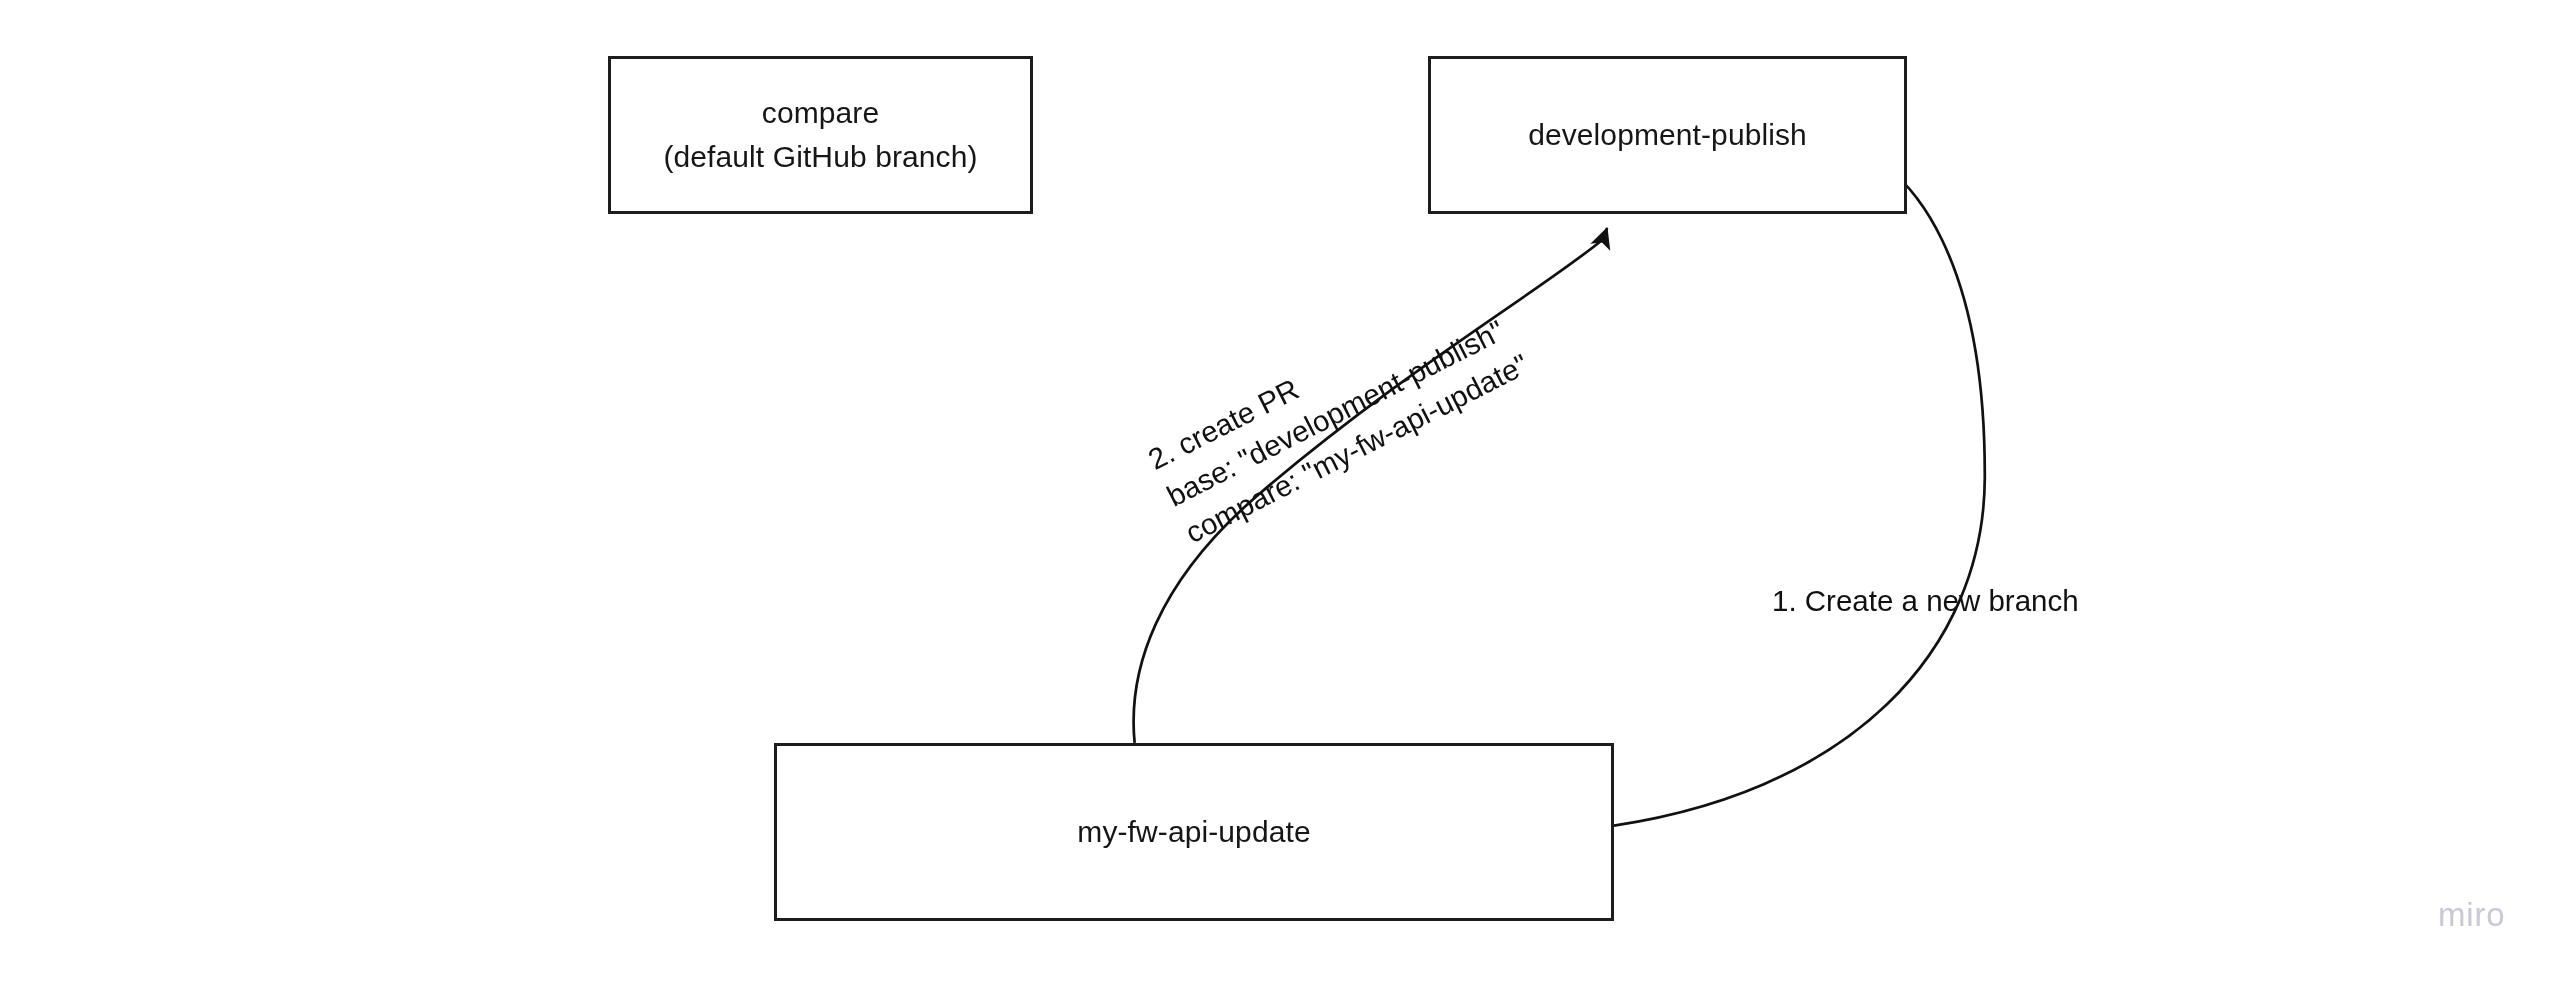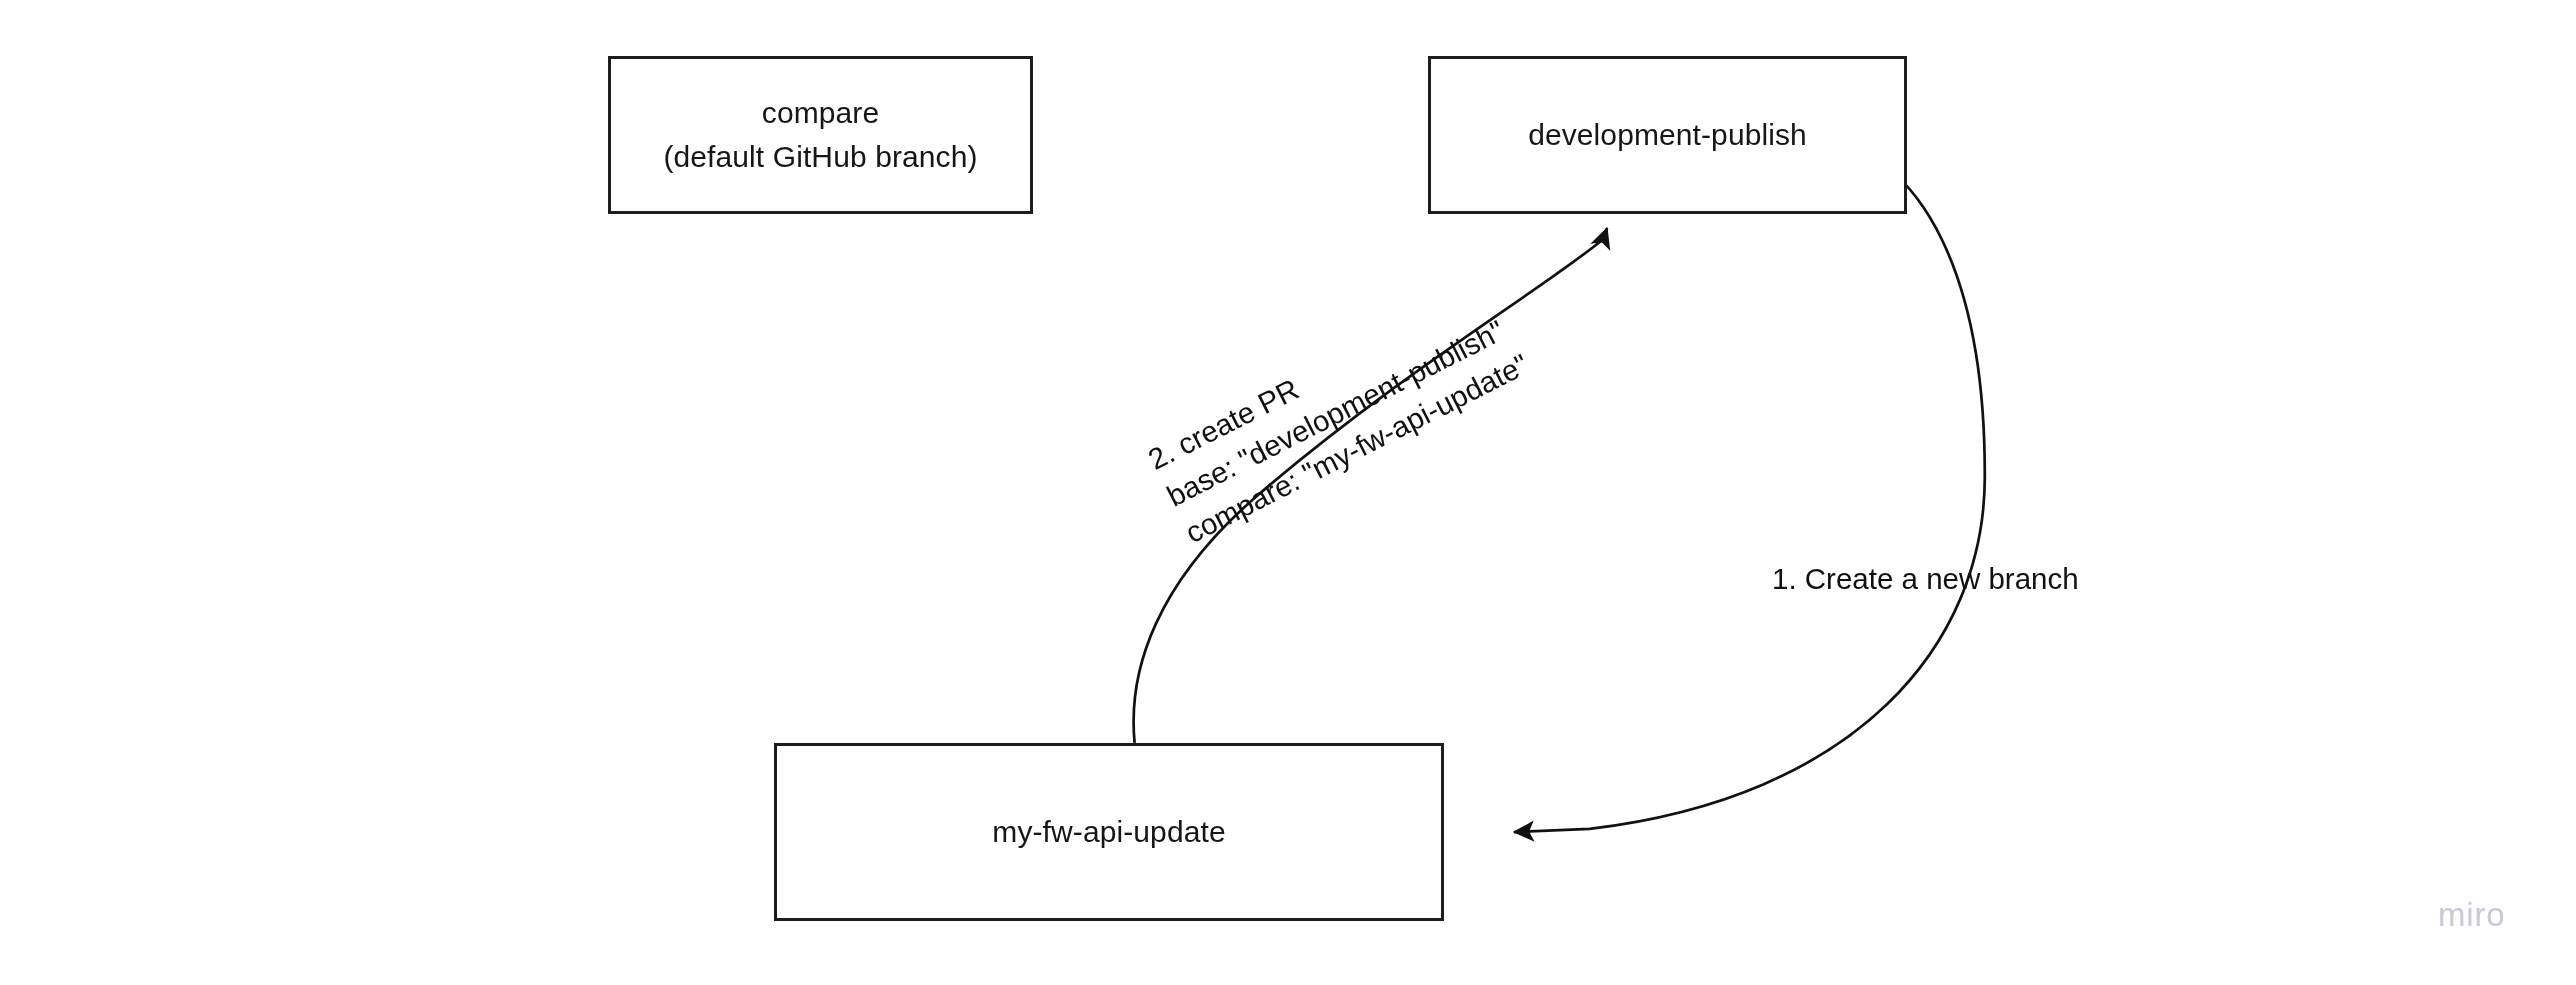--- a/index.html
+++ b/index.html
@@ -57,21 +57,21 @@
   #node-development-publish {
     left: 1408px;
     top: 56px;
     width: 479px;
     height: 158px;
     margin-left: 20px;
   }
   #node-my-fw-api-update {
     left: 774px;
     top: 743px;
-    width: 670px;
+    width: 840px;
     height: 178px;
   }
 
   
   .edge-label {
     position: absolute;
     color: #111111;
     font-size: 29.5px;
     line-height: 41px;
     white-space: pre-line;
@@ -80,21 +80,21 @@
   #label-create-pr {
     left: 1141px;
     top: 443px;
     transform: rotate(-27deg);
     transform-origin: 0 0;
     text-align: left;
   }
 
   #label-create-branch {
     left: 1772px;
-    top: 558px;
+    top: 580px;
     white-space: nowrap;
   }
 
   
   #watermark {
     position: absolute;
     left: 2438px;
     top: 896px;
     font-size: 33px;
     letter-spacing: 0.8px;

